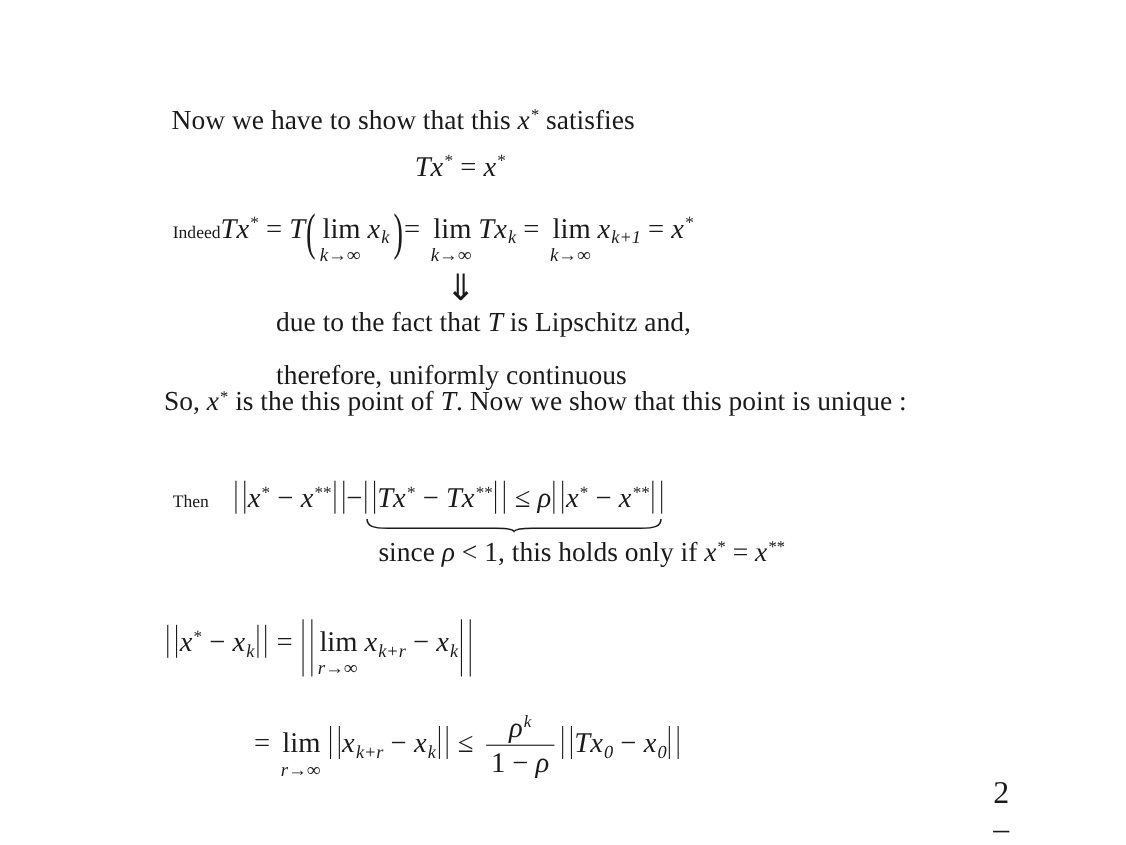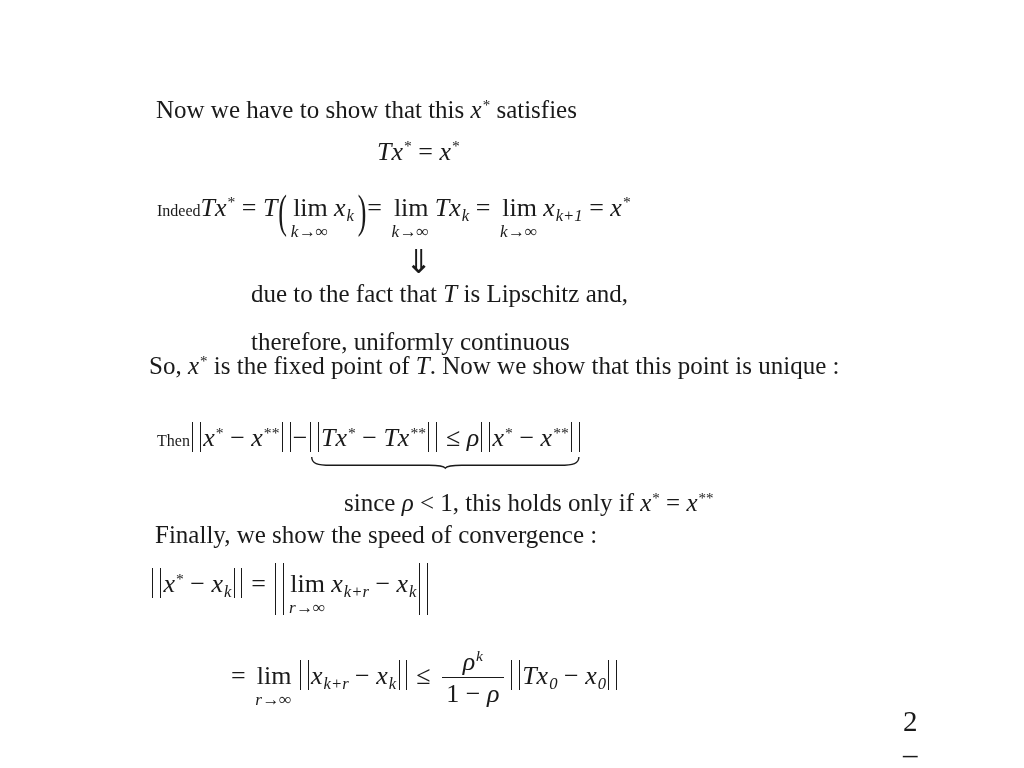--- a/index.html
+++ b/index.html
@@ -50,33 +50,32 @@
     <span>Indeed</span>
     <div class="math"><span class="mi">Tx</span><span class="msup">*</span><span class="mt"> = </span><span class="mi">T</span><span class="bigp">(</span><span class="lim"><span class="lim-w">lim</span><span class="lim-u">k→∞</span></span><span class="sp" style="width: 0.12em;"></span><span class="mi">x</span><span class="msub">k</span><span class="sp" style="width: 0.12em;"></span><span class="bigp">)</span><span class="mt">= </span><span class="lim"><span class="lim-w">lim</span><span class="lim-u">k→∞</span></span><span class="sp" style="width: 0.12em;"></span><span class="mi">Tx</span><span class="msub">k</span><span class="mt"> = </span><span class="lim"><span class="lim-w">lim</span><span class="lim-u">k→∞</span></span><span class="sp" style="width: 0.12em;"></span><span class="mi">x</span><span class="msub">k+1</span><span class="mt"> = </span><span class="mi">x</span><span class="msup">*</span></div>
   </div>
 
   <div class="arrow" style="top:242px;left:405px">⇓</div>
 
   <div class="line" style="top:280px;left:251px"><span class="mt">due to the fact that </span><span class="mi">T</span><span class="mt"> is Lipschitz and,</span></div>
 
   <div class="line" style="top:328px;left:251px">therefore, uniformly continuous</div>
 
-  <div class="line" style="top:352px;left:149px"><span class="mt">So, </span><span class="mi">x</span><span class="msup">*</span><span class="mt"> is the fixed point of </span><span class="mi">T</span><span class="mt">. Now we show that this point is unique :</span></div>
+  <div class="line" style="top:352px;left:149px"><span class="mt">So, </span><span class="mi">x</span><span class="msup">*</span><span class="mt"> is the this point of </span><span class="mi">T</span><span class="mt">. Now we show that this point is unique :</span></div>
 
 
-  <div class="row" style="top:422px;left:157px;">
+  <div class="row" style="top:437px;left:157px;gap:22px">
     <span>Then</span>
     <div class="math"><span class="norm"></span><span class="mi">x</span><span class="msup">*</span><span class="mt"> − </span><span class="mi">x</span><span class="msup">**</span><span class="norm"></span><span class="mt">−</span><span class="ub"><span><span class="norm"></span><span class="mi">Tx</span><span class="msup">*</span><span class="mt"> − </span><span class="mi">Tx</span><span class="msup">**</span><span class="norm"></span><span class="mt"> ≤ </span><span class="mi">ρ</span><span class="norm"></span><span class="mi">x</span><span class="msup">*</span><span class="mt"> − </span><span class="mi">x</span><span class="msup">**</span><span class="norm"></span></span><svg viewBox="0 0 200 14" preserveAspectRatio="none">
             <path d="M2,1 C2,8 6,10 16,10 L88,10 C96,10 99,11 100,13 C101,11 104,10 112,10 L184,10 C194,10 198,8 198,1" fill="none" stroke="#1a1a1a" stroke-width="1.4" vector-effect="non-scaling-stroke"></path>
           </svg></span></div>
   </div>
 
   <div class="line" style="top:489px;left:344px"><span class="mt">since </span><span class="mi">ρ</span><span class="mt"> &lt; 1, this holds only if  </span><span class="mi">x</span><span class="msup">*</span><span class="mt"> = </span><span class="mi">x</span><span class="msup">**</span></div>
 
-  <div class="line" style="top:521px;left:155px">Finally, we show the speed of  convergence :</div>
 
   <div class="line math" style="top:563px;left:150px"><span class="norm"></span><span class="mi">x</span><span class="msup">*</span><span class="mt"> − </span><span class="mi">x</span><span class="msub">k</span><span class="norm"></span><span class="mt"> = </span><span class="norm l"></span><span class="lim"><span class="lim-w">lim</span><span class="lim-u">r→∞</span></span><span class="sp" style="width: 0.12em;"></span><span class="mi">x</span><span class="msub">k+r</span><span class="mt"> − </span><span class="mi">x</span><span class="msub">k</span><span class="norm l"></span></div>
 
   <div class="line math" style="top:632px;left:231px"><span class="mt">= </span><span class="lim"><span class="lim-w">lim</span><span class="lim-u">r→∞</span></span><span class="sp" style="width: 0.12em;"></span><span class="norm"></span><span class="mi">x</span><span class="msub">k+r</span><span class="mt"> − </span><span class="mi">x</span><span class="msub">k</span><span class="norm"></span><span class="mt"> ≤ </span><span class="frac">
         <span class="frac-num"><span class="mi">ρ</span><span class="msup mi">k</span></span>
         <span class="frac-bar"></span>
         <span class="frac-den"><span class="mt">1 − </span><span class="mi">ρ</span></span>
       </span><span class="norm"></span><span class="mi">Tx</span><span class="msub">0</span><span class="mt"> − </span><span class="mi">x</span><span class="msub">0</span><span class="norm"></span></div>
 
   <div class="page-num">2 – 35</div>

